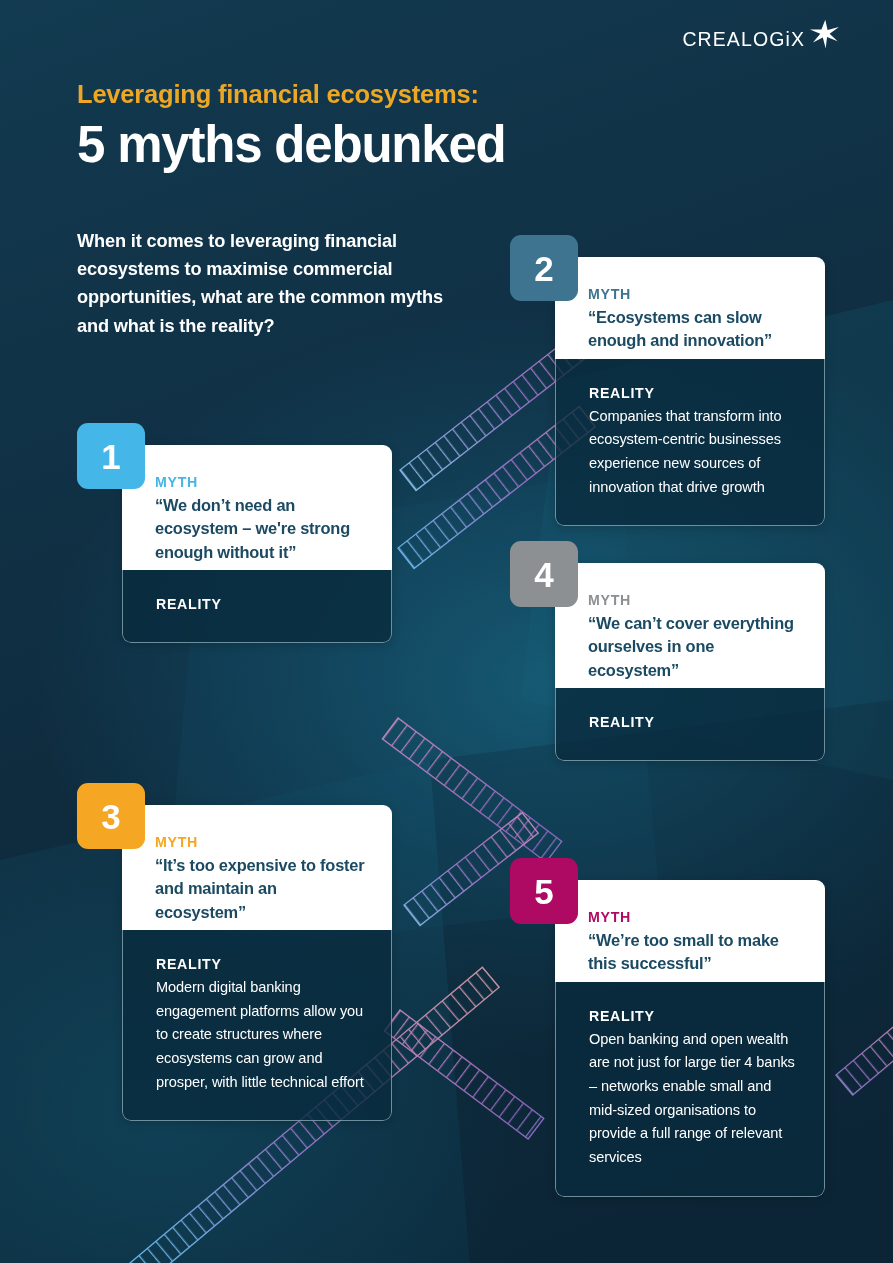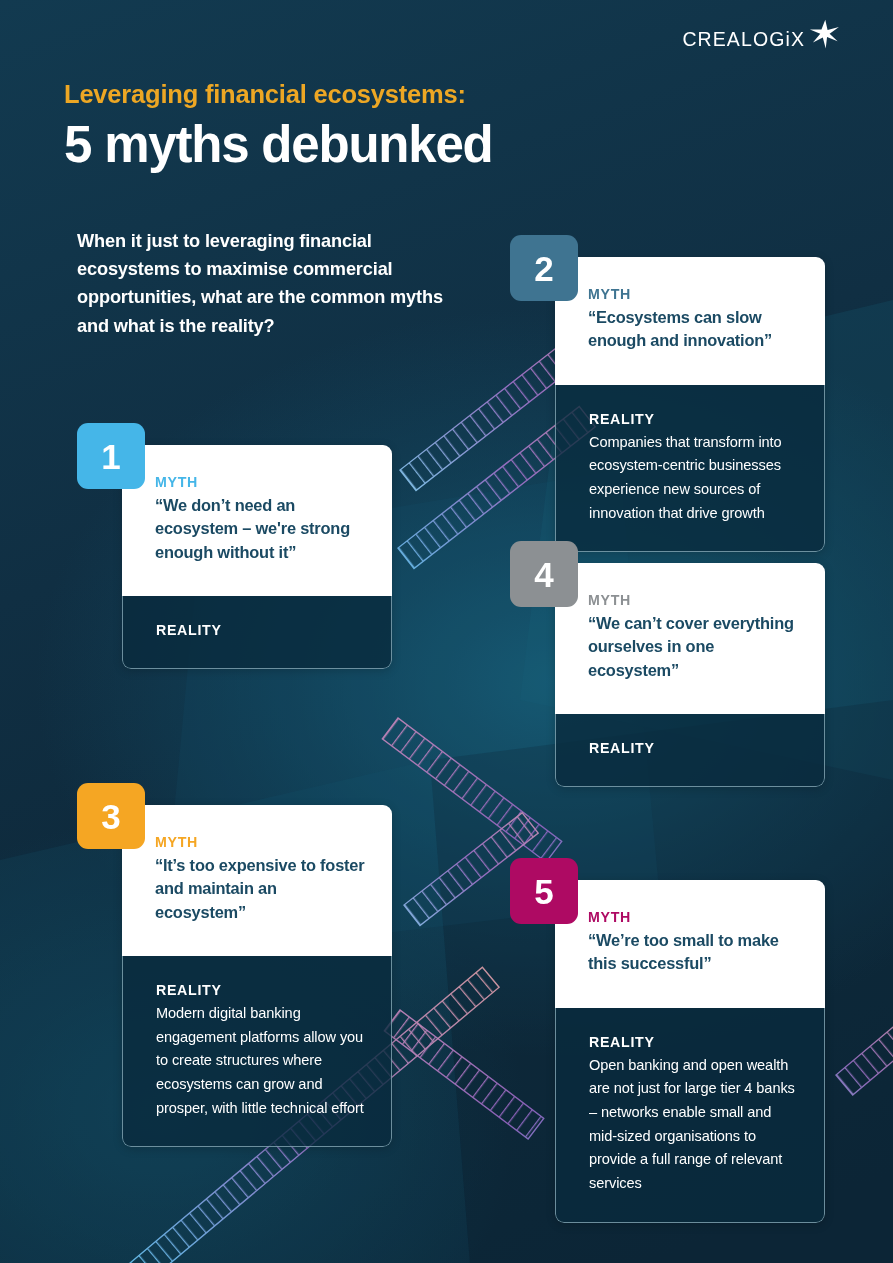--- a/index.html
+++ b/index.html
@@ -26,21 +26,21 @@
   #logo {
     position:absolute; top:18px; right:52px;
     display:flex; align-items:flex-start; gap:2px;
   }
   #logo .wordmark {
     color:#ffffff; font-size:19.5px; font-weight:normal;
     letter-spacing:1.1px; line-height:1; padding-top:12px;
   }
   #logo .star { width:34px; height:34px; display:block; }
 
-  #title-block { position:absolute; left:64px; top:80px; }
+  #title-block { position:absolute; left:77px; top:80px; }
   .title-kicker {
     color:#eda724; font-size:25.5px; font-weight:bold;
     letter-spacing:-0.2px; line-height:1.15;
   }
   .title-main {
     color:#ffffff; font-size:51px; font-weight:bold;
     letter-spacing:-1.2px; line-height:1.06; margin-top:9px;
   }
 
   #intro {
@@ -60,21 +60,21 @@
   }
   .card-body {
     position:absolute; left:45px; top:22px;
     width:270px; z-index:2;
     border-radius:9px;
     overflow:hidden;
     box-shadow:0 2px 10px rgba(0,0,0,0.18);
   }
   .myth {
     background:#ffffff;
-    padding:29px 26px 32px 33px;
+    padding:29px 26px 6px 33px;
   }
   .sect-label {
     font-size:14.2px; font-weight:bold; letter-spacing:0.7px;
     line-height:1.2; margin-bottom:3px;
   }
   .myth-text {
     color:#1b4a63; font-size:16.4px; font-weight:bold;
     line-height:1.42; letter-spacing:-0.2px;
   }
   .reality {
@@ -182,21 +182,21 @@
   <svg class="star" viewBox="0 0 40 40">
     <path fill="#ffffff" d="M21.5 2 L24.2 14.0 L37.5 10.6 L26.6 18.6 L36.0 27.4 L23.6 22.4 L22.0 35.8 L18.6 22.8 L7.0 28.8 L15.6 18.4 L3.4 13.4 L17.0 13.6 Z"></path>
   </svg>
 </div>
 
 <div id="title-block">
   <div class="title-kicker">Leveraging financial ecosystems:</div>
   <div class="title-main">5 myths debunked</div>
 </div>
 
-<div id="intro">When it just to leveraging financial ecosystems to maximise commercial opportunities, what are the common myths and what is the reality?</div>
+<div id="intro">When it comes to leveraging financial ecosystems to maximise commercial opportunities, what are the common myths and what is the reality?</div>
 
 <div class="card" style="left:77px; top:423px;">
   <div class="badge" style="background-color: rgb(69, 182, 232);">1</div>
   <div class="card-body">
     <div class="myth">
       <div class="sect-label" style="color: rgb(69, 182, 232);">MYTH</div>
       <div class="myth-text">“We don’t need an ecosystem – we're strong enough without it”</div>
     </div>
     <div class="reality">
       <div class="sect-label">REALITY</div>

